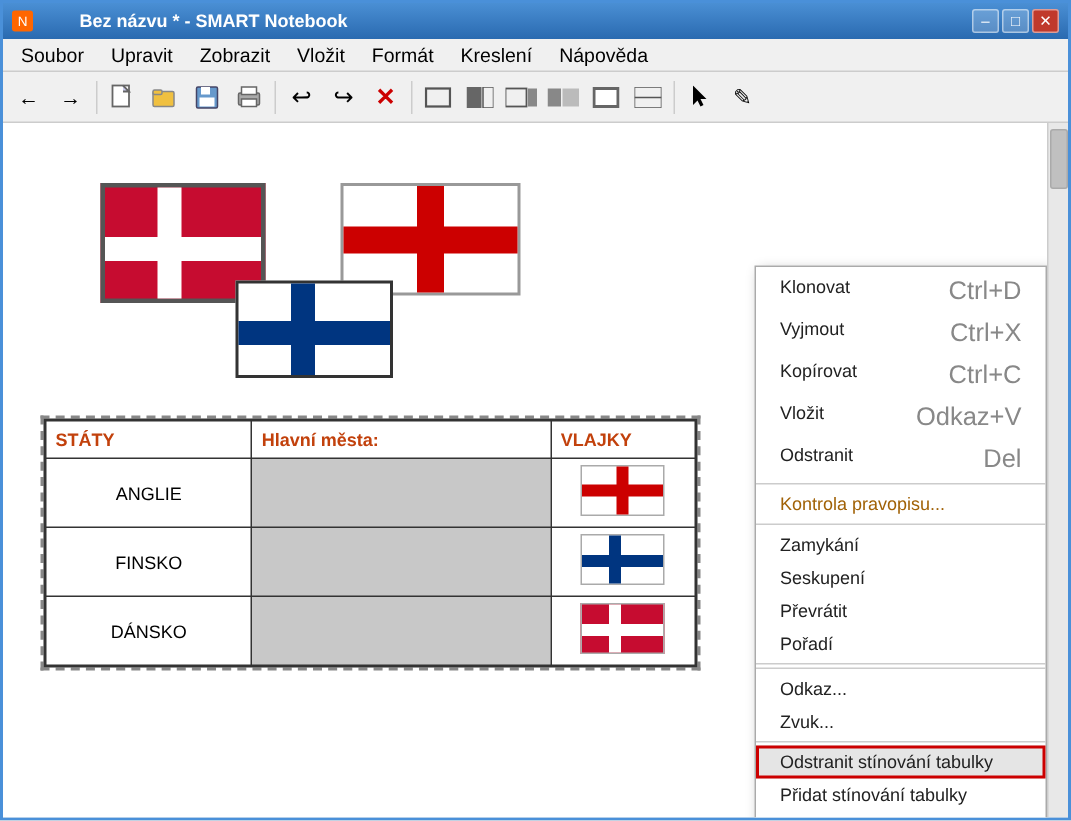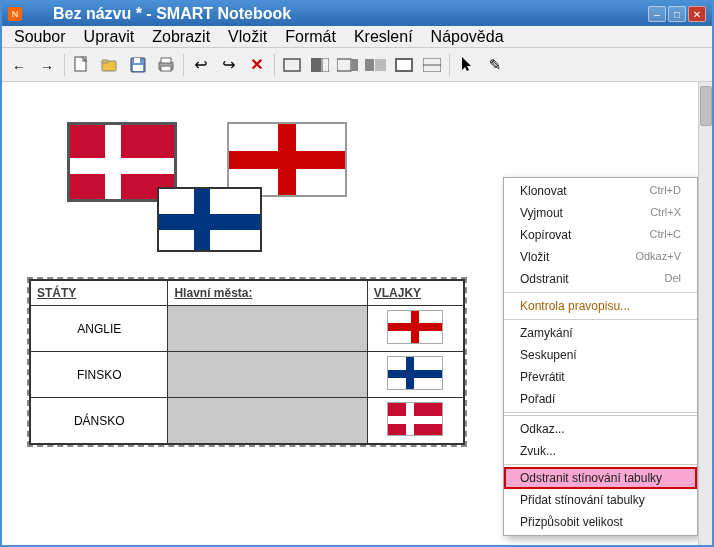--- a/index.html
+++ b/index.html
@@ -40,21 +40,21 @@
       height: 14px;
       background: #ff6600;
       border-radius: 2px;
       font-size: 9px;
       display: flex;
       align-items: center;
       justify-content: center;
       color: white;
     }
     .title-text {
-      font-size: 16px;
+      font-size: 12px;
       font-weight: bold;
       padding-left: 25px;
     }
     .window-controls {
       display: flex;
       gap: 2px;
     }
     .win-btn {
       width: 18px;
       height: 16px;
@@ -77,21 +77,21 @@
       padding: 2px 4px;
       display: flex;
       gap: 2px;
       height: 22px;
       align-items: center;
     }
     .menu-item {
       padding: 2px 8px;
       cursor: pointer;
       border-radius: 2px;
-      font-size: 16px;
+      font-size: 13px;
     }
 
     
     .toolbar {
       background: #f0f0f0;
       border-bottom: 1px solid #ccc;
       padding: 2px 4px;
       display: flex;
       align-items: center;
       gap: 2px;
@@ -254,25 +254,24 @@
       width: 100%;
       border-collapse: collapse;
     }
     .ct-inner td, .ct-inner th {
       border: 1px solid #333;
       padding: 4px 6px;
       font-size: 12px;
     }
     .ct-header-row th {
       font-weight: bold;
-      color: #404040;
+      color: #c2410c;
       background: white;
       text-align: left;
       padding: 5px 6px;
-      text-decoration: underline;
     }
     .th-vlajky {
       font-size: 10px;
       width: 70px;
       text-align: center;
     }
     .td-grey {
       background: #c8c8c8;
       height: 38px;
       width: 145px;
@@ -387,34 +386,34 @@
       padding: 4px 16px;
       cursor: pointer;
       display: flex;
       justify-content: space-between;
       align-items: flex-start;
       font-size: 12px;
       color: #222;
     }
     .cm-item.disabled { color: #a16207; cursor: default; }
     .cm-item.highlighted {
-      background: #f9a8d4;
+      background: #e5e5e5;
       border: 2px solid #cc0000;
       color: #222;
       font-weight: normal;
       padding: 2px 14px;
     }
     .cm-sep {
       height: 1px;
       background: #ccc;
       margin: 2px 0;
     }
     .cm-shortcut {
       color: #888;
-      font-size: 11px;
+      font-size: 17px;
     }
   </style>
 </head>
 <body>
 
 <div class="window">
 
   <div class="title-bar">
     <div class="title-bar-left">
       <div class="title-icon">N</div>

